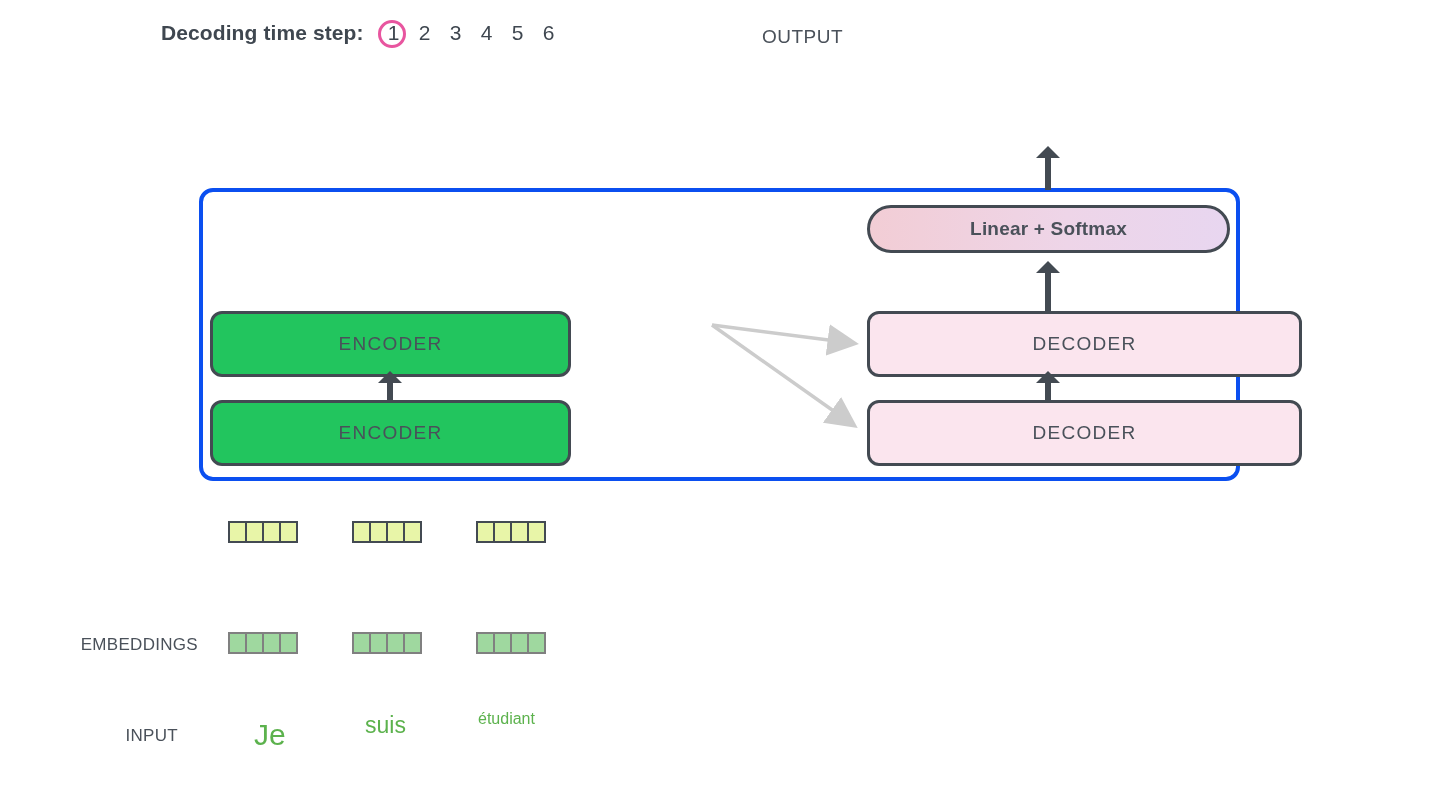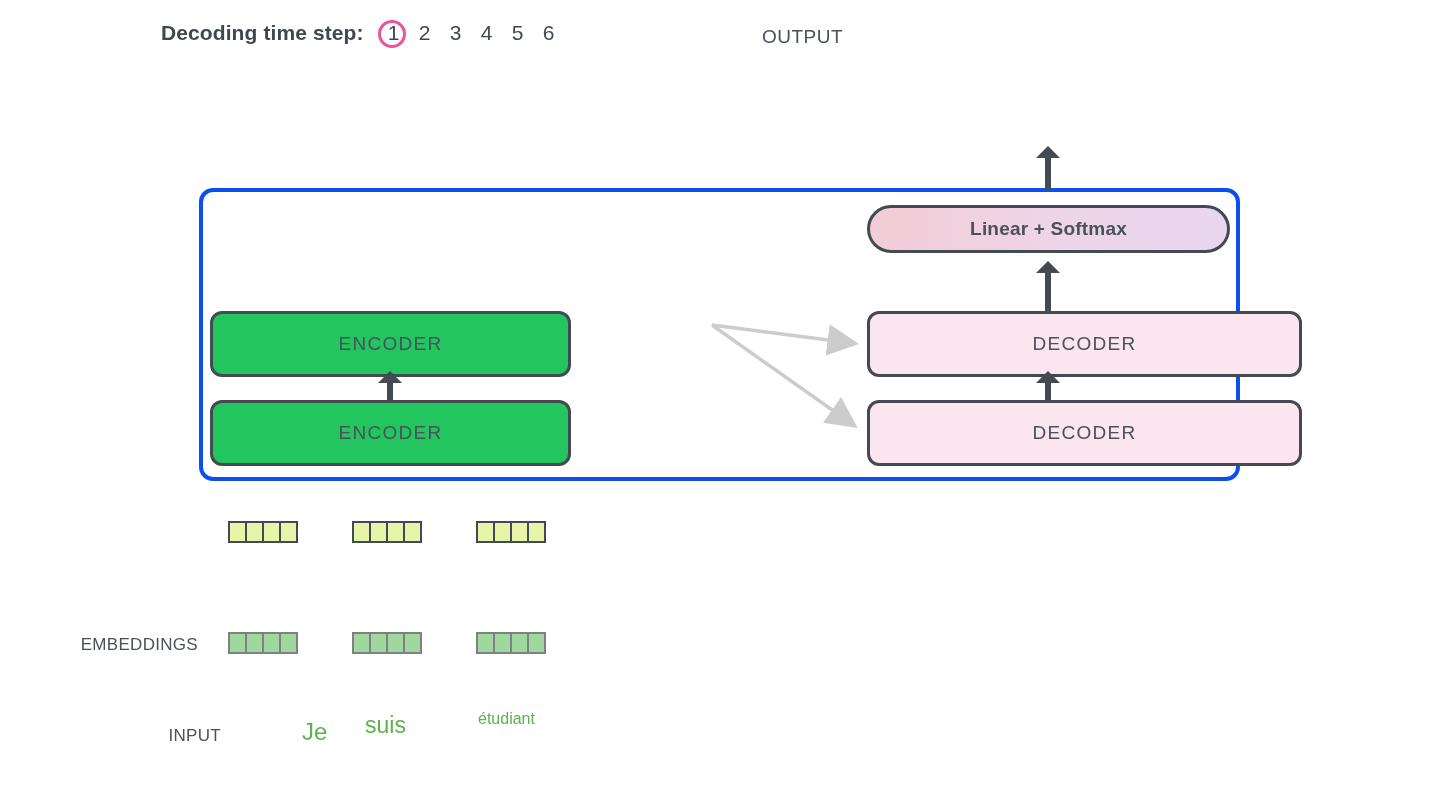--- a/index.html
+++ b/index.html
@@ -170,21 +170,21 @@
   .row-label {
     position: absolute;
     font-size: 17px;
     color: #4a515a;
     letter-spacing: 0.3px;
     text-align: right;
     line-height: 25px;
   }
   #label-embedding-time { left: 0px;  top: 503px; width: 178px; }
   #label-embeddings     { left: 0px;  top: 632px; width: 178px; margin-left: 20px; }
-  #label-input          { left: 0px;  top: 723px; width: 178px; margin-left: 43px; }
+  #label-input          { left: 0px;  top: 723px; width: 178px; }
 
   
   .vec {
     position: absolute;
     display: flex;
   }
   .cell {
     width: 19px;
     height: 22px;
     box-sizing: border-box;
@@ -209,21 +209,21 @@
   #vec-emb-0  { left: 228px; top: 632px; }
   #vec-emb-1  { left: 352px; top: 632px; }
   #vec-emb-2  { left: 476px; top: 632px; }
 
   
   .word {
     position: absolute;
     color: #5cb24d;
     white-space: nowrap;
   }
-  #word-0 { left: 254px; top: 718px; font-size: 24px; margin-left: 48px; }
+  #word-0 { left: 254px; top: 718px; font-size: 30px; }
   #word-1 { left: 365px; top: 712px; font-size: 23px; }
   #word-2 { left: 478px; top: 710px; font-size: 16px; }
 </style>
 </head>
 <body>
 
 <div id="canvas">
 
   <div id="timestep-label">Decoding time step:</div>
 

